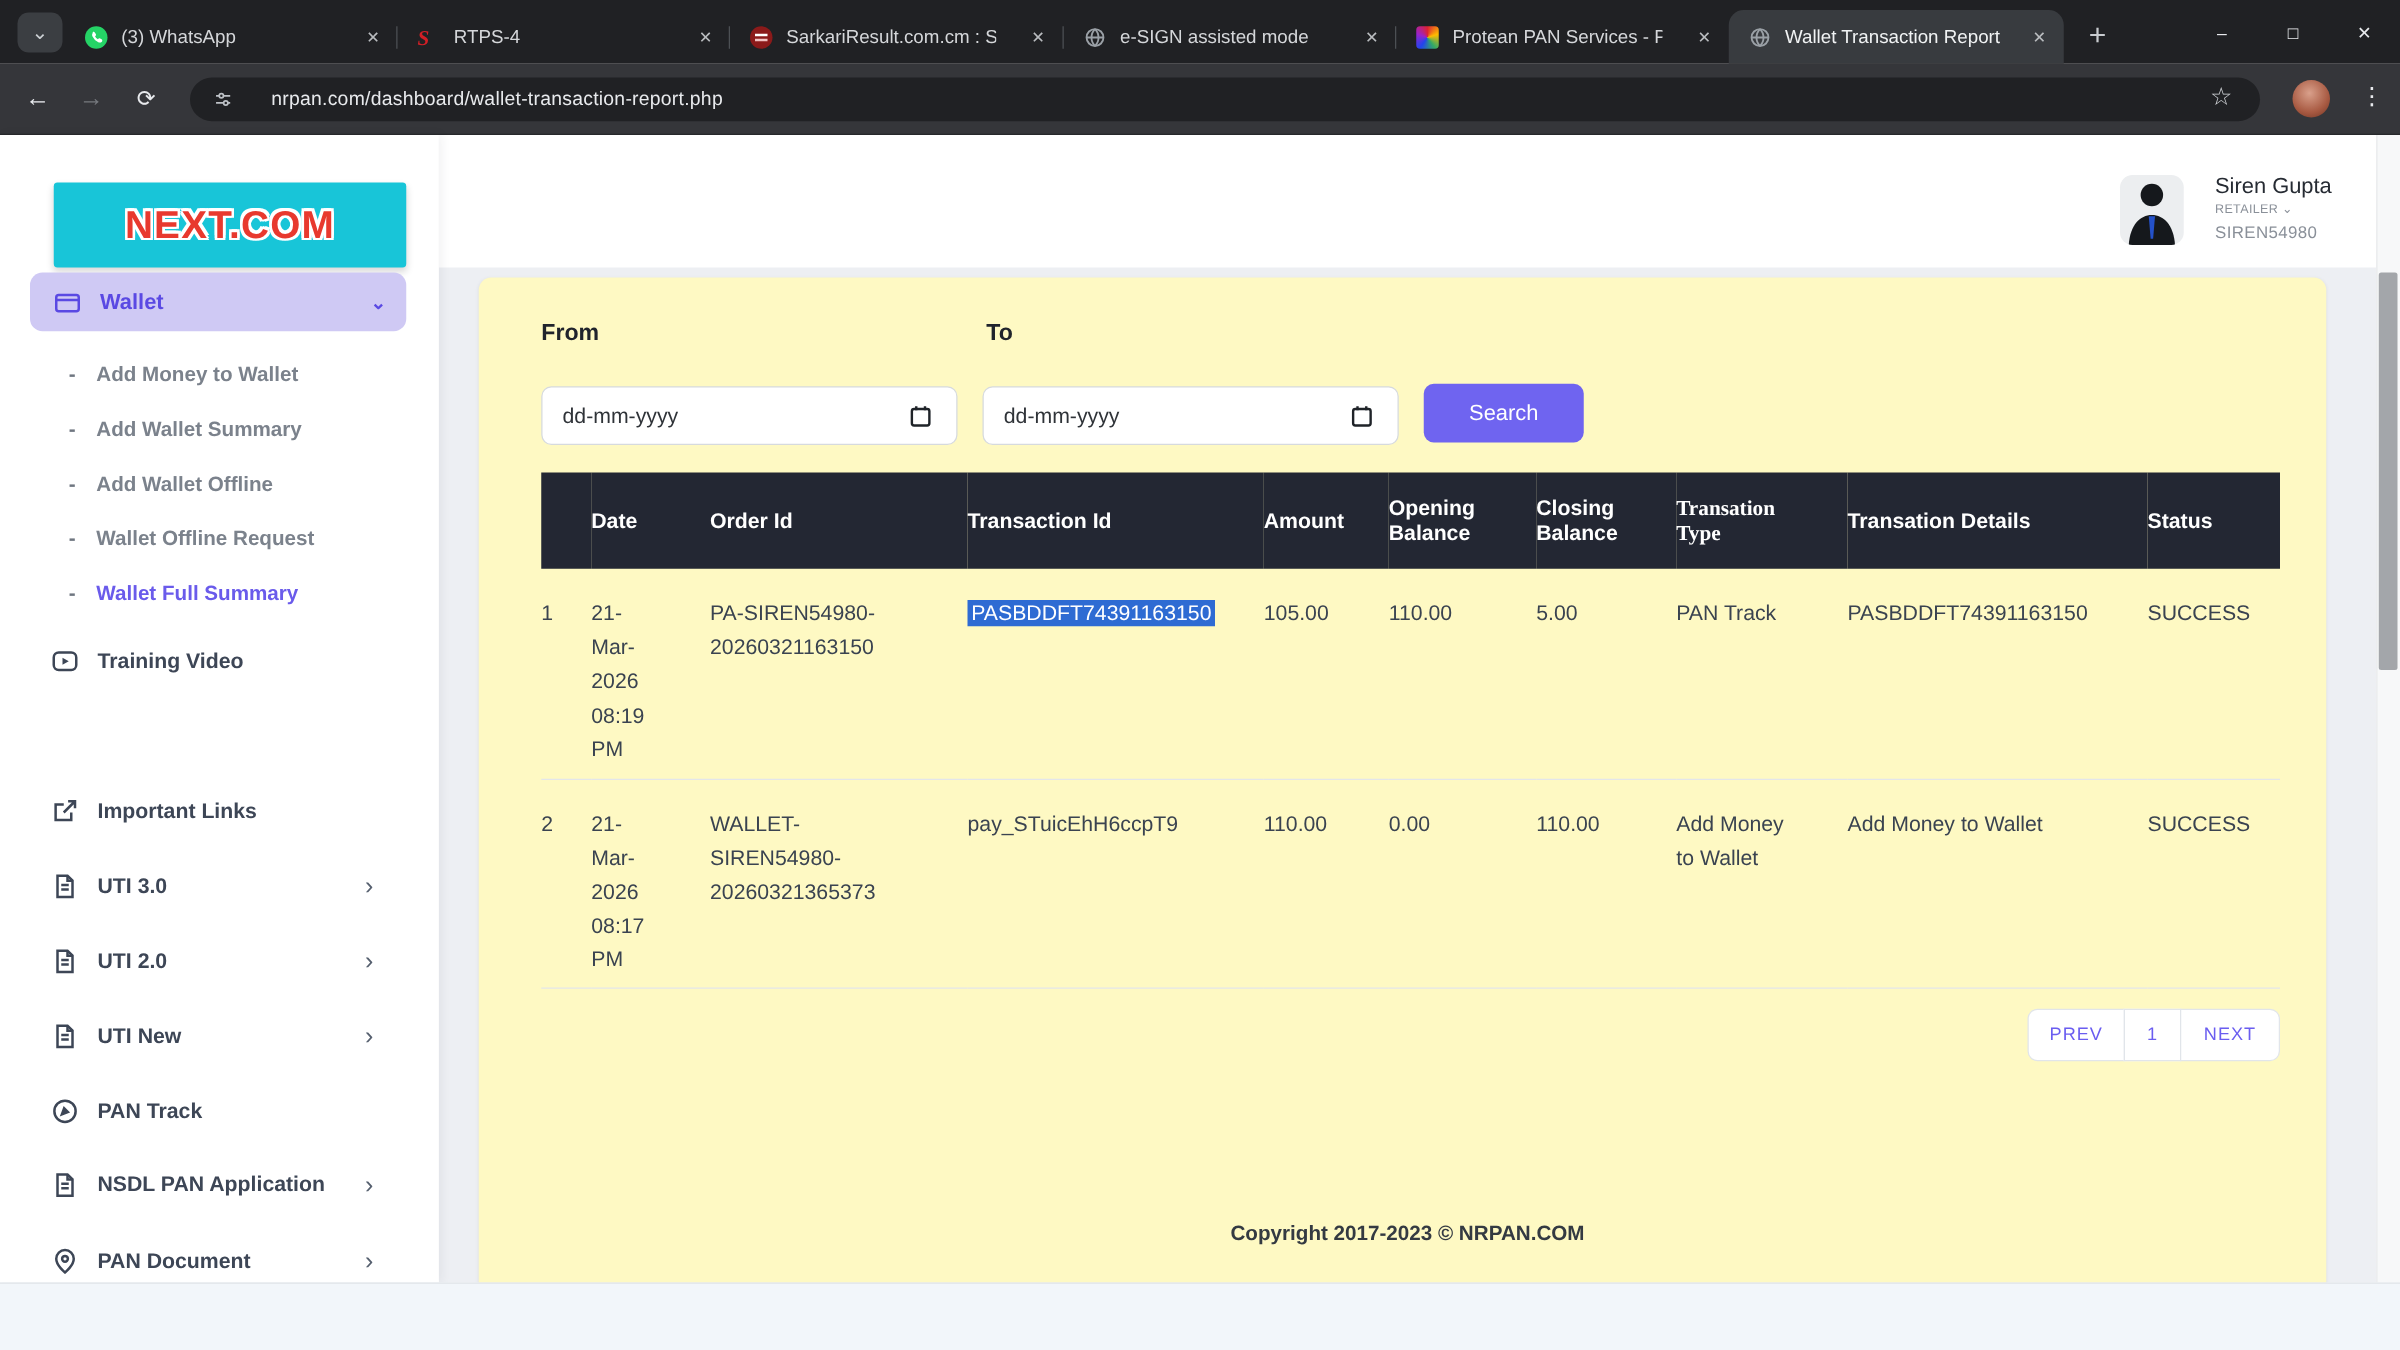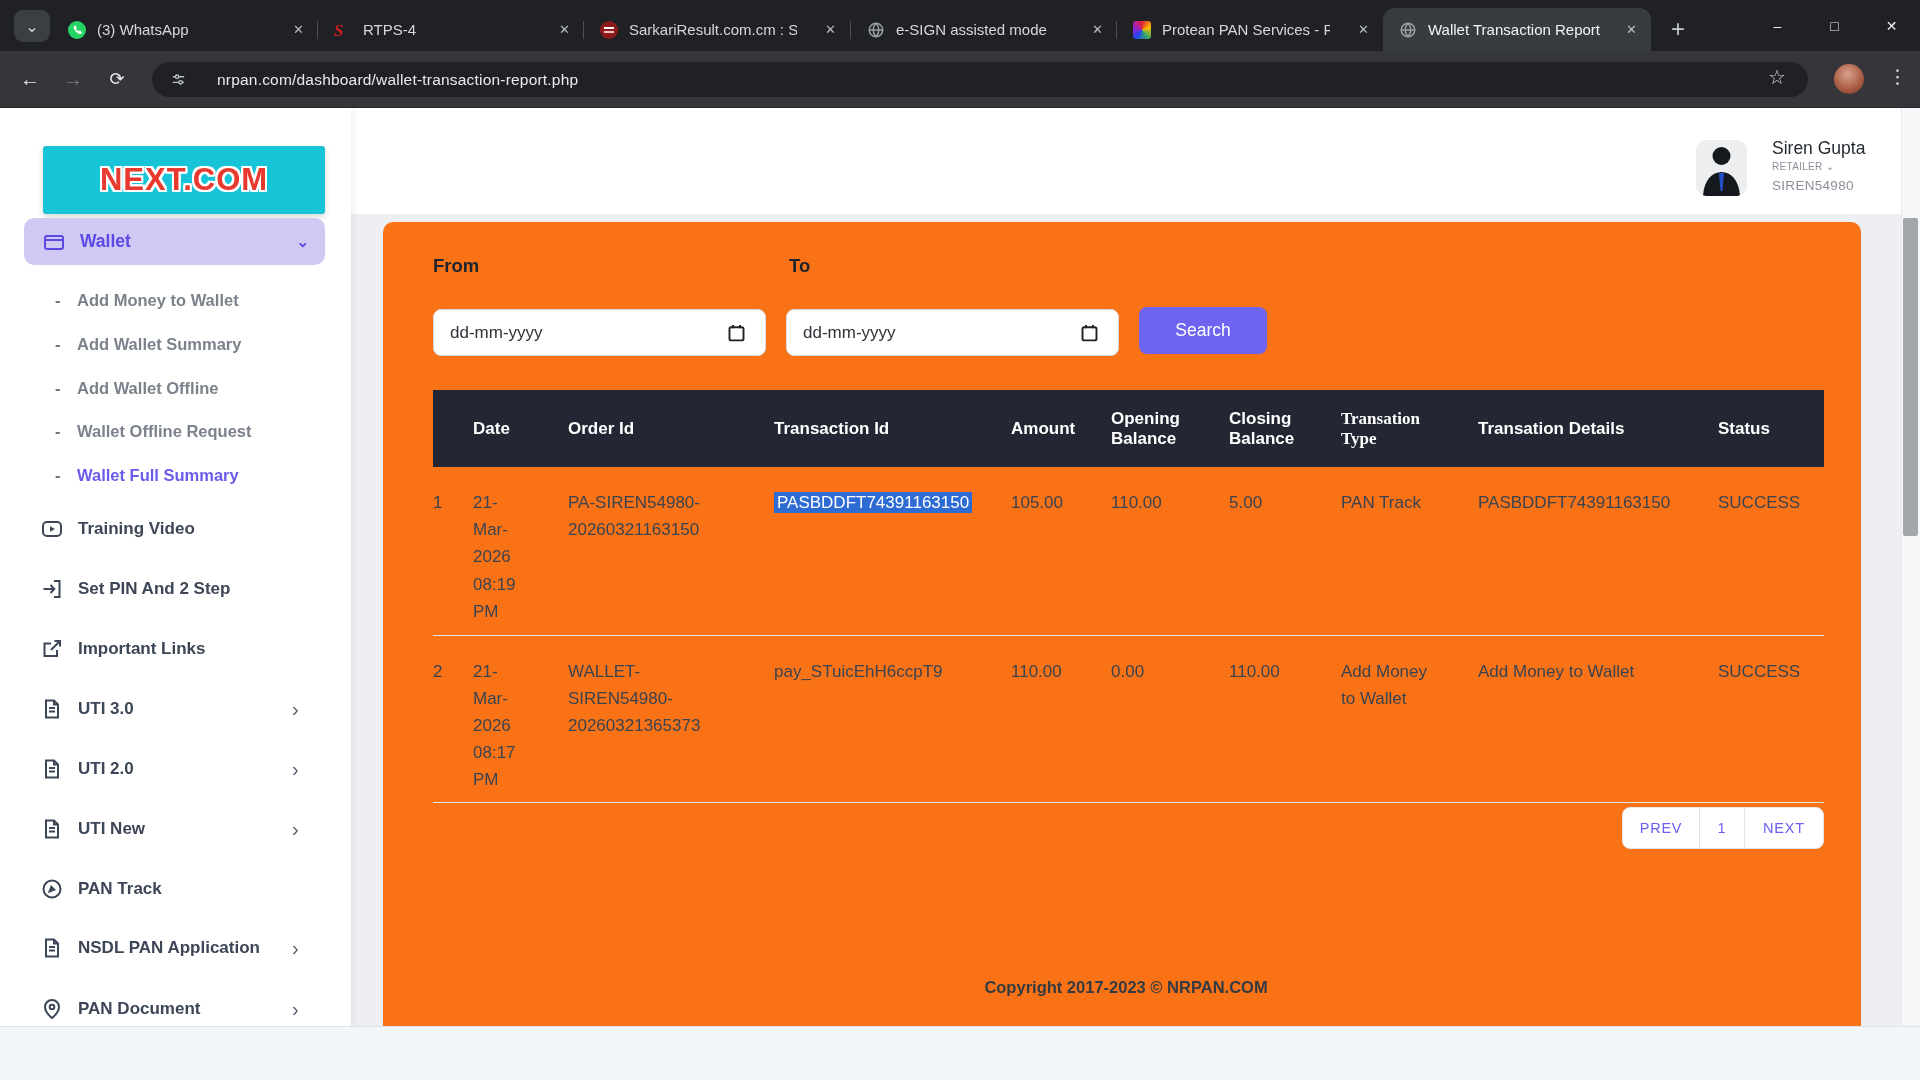--- a/index.html
+++ b/index.html
@@ -53,32 +53,32 @@
   .irow{position:absolute;left:0;width:335px;height:34px;display:flex;align-items:center;font-size:17px;color:#3d4656;font-weight:bold;}
   .irow .iicon{position:absolute;left:40px;display:flex;}
   .irow .ilabel{position:absolute;left:78px;}
   .irow .ichev{position:absolute;left:292px;font-size:20px;color:#555f6e;font-weight:normal;}
   
   #useravatar{position:absolute;left:1696px;top:140px;width:51px;height:56px;border-radius:10px;background:#eceef0;overflow:hidden;}
   #username{position:absolute;left:1772px;top:138px;font-size:17.5px;font-weight:normal;color:#262b33;}
   #userrole{position:absolute;left:1772px;top:161px;font-size:10px;color:#8a9099;letter-spacing:.3px;}
   #userid{position:absolute;left:1772px;top:178px;font-size:13.5px;color:#8a9099;letter-spacing:.3px;}
   
-  #card{position:absolute;left:383px;top:222px;width:1478px;height:855px;background:#f97316;border-radius:10px;
+  #card{position:absolute;left:383px;top:222px;width:1478px;height:855px;background:#fef9c3;border-radius:10px;
         box-shadow:0 1px 3px rgba(0,0,0,.06);}
   .flabel{position:absolute;top:33px;font-size:18.5px;font-weight:bold;color:#20242c;}
   .dateinput{position:absolute;top:87px;width:333px;height:47px;border:1px solid #d6dade;border-radius:8px;
              box-sizing:border-box;padding:0 40px 0 16px;font-size:17px;color:#2f3338;outline:none;
              font-family:"Liberation Sans",sans-serif;background:#fff;}
   .dateinput::placeholder{color:#2f3338;opacity:1;}
   .calicon{position:absolute;top:100px;pointer-events:none;display:flex;}
   #searchbtn{position:absolute;left:756px;top:85px;width:128px;height:47px;background:#6f64f0;border:none;border-radius:8px;
              color:#fff;font-size:17.5px;font-family:"Liberation Sans",sans-serif;}
   
-  #txtable{position:absolute;left:50px;top:156px;width:1391px;border-collapse:collapse;table-layout:fixed;margin-top:12px;}
+  #txtable{position:absolute;left:50px;top:156px;width:1391px;border-collapse:collapse;table-layout:fixed;}
   #txtable th{background:#232733;color:#fff;font-size:17px;font-weight:bold;text-align:left;
               height:77px;vertical-align:middle;padding:0 10px 0 0;}
   #txtable td{font-size:17px;color:#3a4350;vertical-align:top;padding:22px 0 0 0;line-height:1.6;}
   #txtable tr.datarow{border-bottom:1px solid #e3e6ea;}
   tr.r1{height:168px;} tr.r2{height:167px;}
   .col-date-td{padding-right:39px !important;}
   .col-order-td{padding-right:66px !important;}
   .col-type-td{padding-right:40px !important;}
   .selected-text{background:#2e6bd3;color:#fff;padding:1px 3px;}
   
@@ -240,28 +240,20 @@
   </div>
 
   <div class="irow" style="top:404px;">
     <span class="iicon">
       <svg width="24" height="24" viewBox="0 0 24 24" fill="none" stroke="#3d4656" stroke-width="2">
           <rect x="3" y="5" width="18" height="14" rx="4"></rect>
           <path d="M10 9.2l5 2.8-5 2.8z" fill="#3d4656" stroke="none"></path>
         </svg>
     </span>
       <span class="ilabel">Training Video</span>
-  </div>
-  <div class="irow" style="top:464px;">
-    <span class="iicon">
-      <svg width="24" height="24" viewBox="0 0 24 24" fill="none" stroke="#3d4656" stroke-width="2">
-          <path d="M14 4h5.5v16H14M3.5 12H14M10.5 8l3.8 4-3.8 4"></path>
-        </svg>
-    </span>
-      <span class="ilabel">Set PIN And 2 Step</span>
   </div>
   <div class="irow" style="top:524px;">
     <span class="iicon">
       <svg width="24" height="24" viewBox="0 0 24 24" fill="none" stroke="#3d4656" stroke-width="2">
           <path d="M17 13v6H4.5V6.5H11M14.5 4H20v5.5M11 13L20 4"></path>
         </svg>
     </span>
       <span class="ilabel">Important Links</span>
   </div>
   <div class="irow" style="top:584px;">

